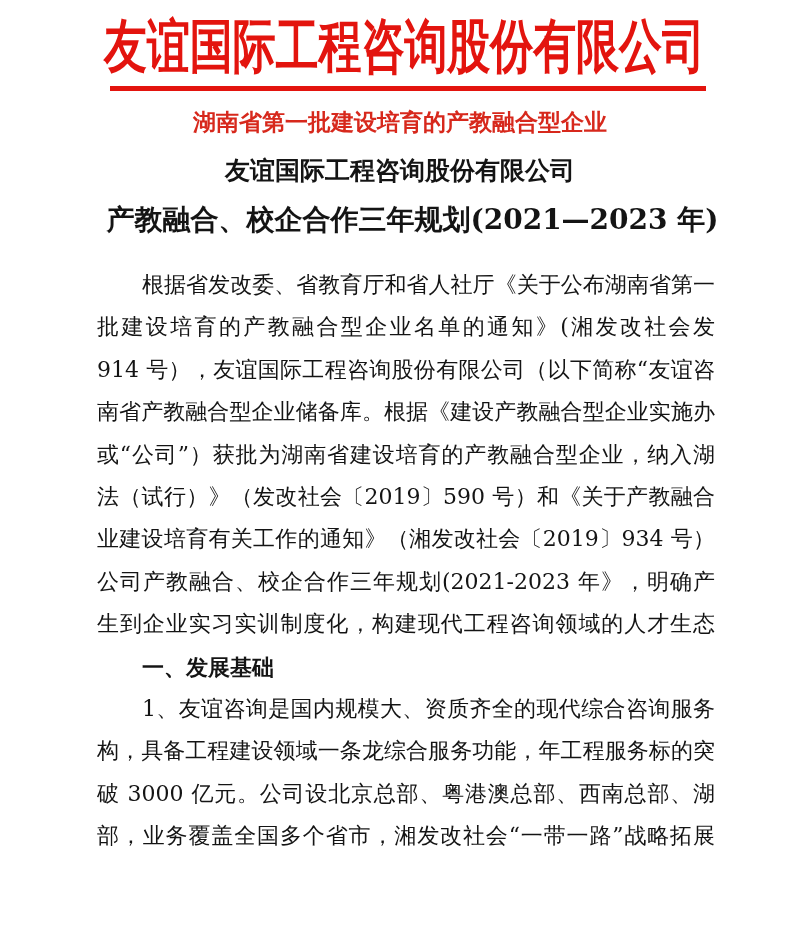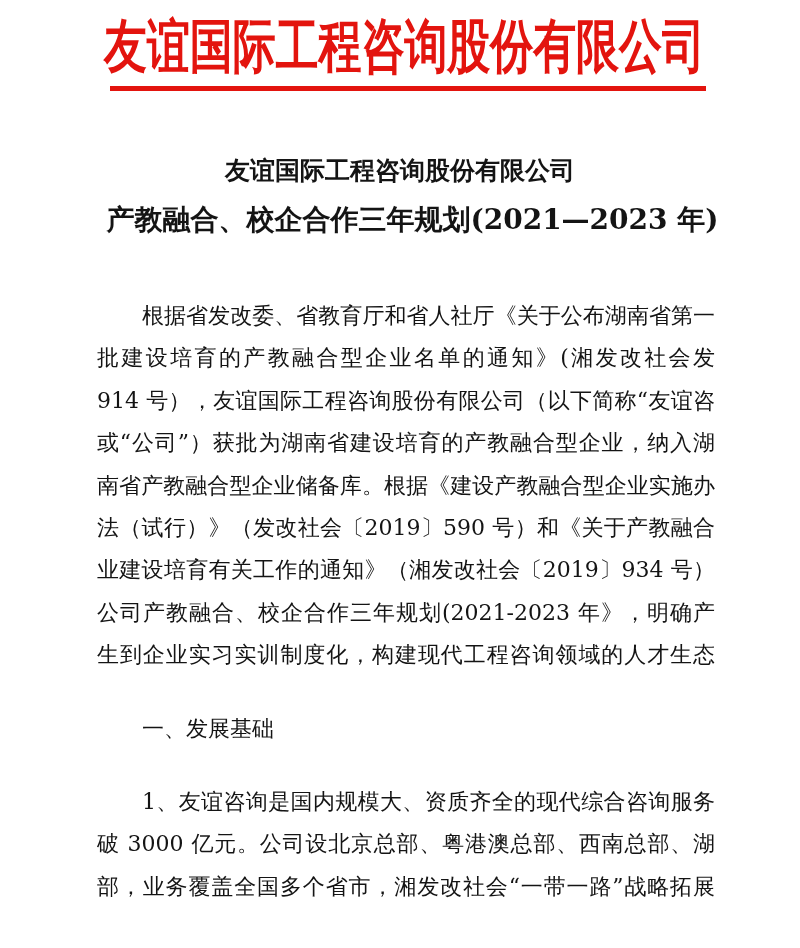--- a/index.html
+++ b/index.html
@@ -79,49 +79,51 @@
   }
   .line {
     height: 42.4px;
     line-height: 42.4px;
     font-size: 22px;
     text-align: justify;
     text-align-last: justify;
     color: var(--text);
     overflow: hidden;
   }
-  .line.indent { padding-left: 45px; margin-top: 31px; }
+  .line.indent { padding-left: 45px; }
   .line.heading {
-    font-weight: 400;
+    font-weight: 700;
     text-align-last: left;
   }
 </style>
 </head>
 <body>
 
 <div class="page">
 
   <div class="banner">友谊国际工程咨询股份有限公司</div>
 
   <div class="banner-rule"></div>
 
+  <div class="subtitle">湖南省第一批建设培育的产教融合型企业</div>
 
   <h1 class="doc-title-company">友谊国际工程咨询股份有限公司</h1>
 
   <h2 class="doc-title-plan">产教融合、校企合作三年规划(2021—2023 年)</h2>
 
   <main class="doc-body">
       <div class="line indent">根据省发改委、省教育厅和省人社厅《关于公布湖南省第一</div>
       <div class="line">批建设培育的产教融合型企业名单的通知》(湘发改社会发〔2020〕</div>
       <div class="line">914 号），友谊国际工程咨询股份有限公司（以下简称“友谊咨询”</div>
+      <div class="line">南省产教融合型企业储备库。根据《建设产教融合型企业实施办</div>
       <div class="line">或“公司”）获批为湖南省建设培育的产教融合型企业，纳入湖</div>
-      <div class="line">南省产教融合型企业储备库。根据《建设产教融合型企业实施办</div>
       <div class="line">法（试行）》（发改社会〔2019〕590 号）和《关于产教融合型企</div>
       <div class="line">业建设培育有关工作的通知》（湘发改社会〔2019〕934 号）文件</div>
       <div class="line">公司产教融合、校企合作三年规划(2021-2023 年》，明确产教融</div>
       <div class="line">生到企业实习实训制度化，构建现代工程咨询领域的人才生态圈。</div>
       <div class="line indent heading">一、发展基础</div>
       <div class="line indent">1、友谊咨询是国内规模大、资质齐全的现代综合咨询服务机</div>
+      <div class="line">构，具备工程建设领域一条龙综合服务功能，年工程服务标的突</div>
       <div class="line">破 3000 亿元。公司设北京总部、粤港澳总部、西南总部、湖南本</div>
       <div class="line">部，业务覆盖全国多个省市，湘发改社会“一带一路”战略拓展</div>
     </main>
 
 </div>
 
 </body></html>

